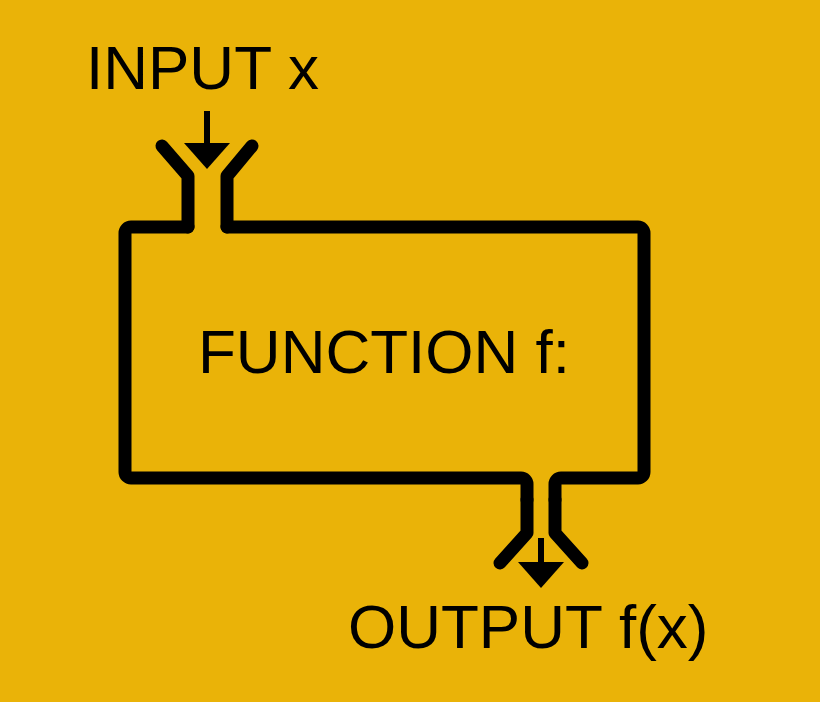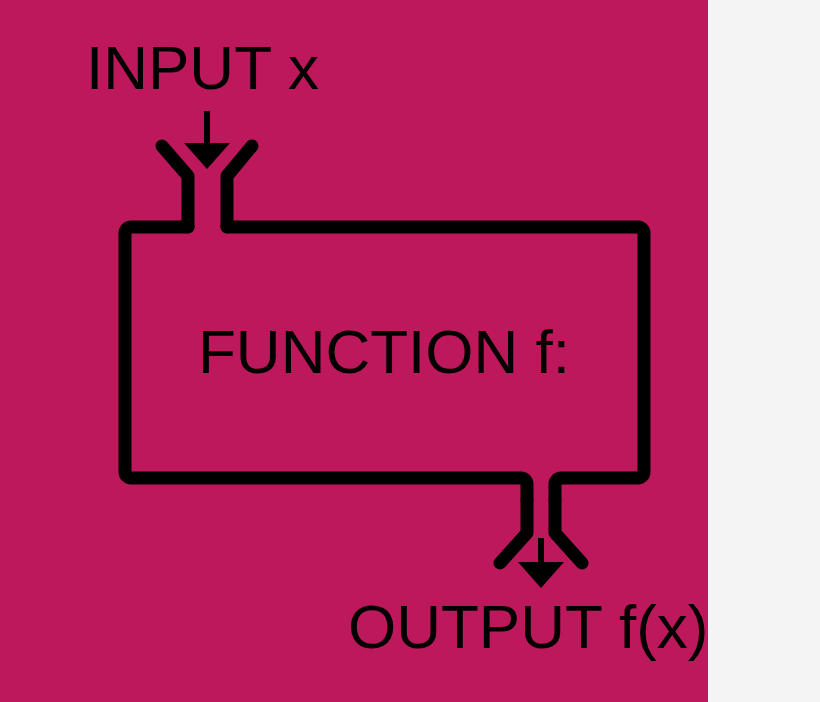--- a/index.html
+++ b/index.html
@@ -9,23 +9,23 @@
   }
   body {
     width: 820px;
     height: 702px;
     background: #f4f4f4;
     font-family: "Liberation Sans", sans-serif;
     overflow: hidden;
   }
   #diagram-root {
     position: relative;
-    width: 708px;
+    width: 820px;
     height: 702px;
-    background: #be185d;
+    background: #eab308;
   }
   svg#function-diagram {
     display: block;
     width: 820px;
     height: 702px;
   }
   .diagram-label {
     font-family: "Liberation Sans", sans-serif;
     font-size: 62px;
     fill: #000000;

